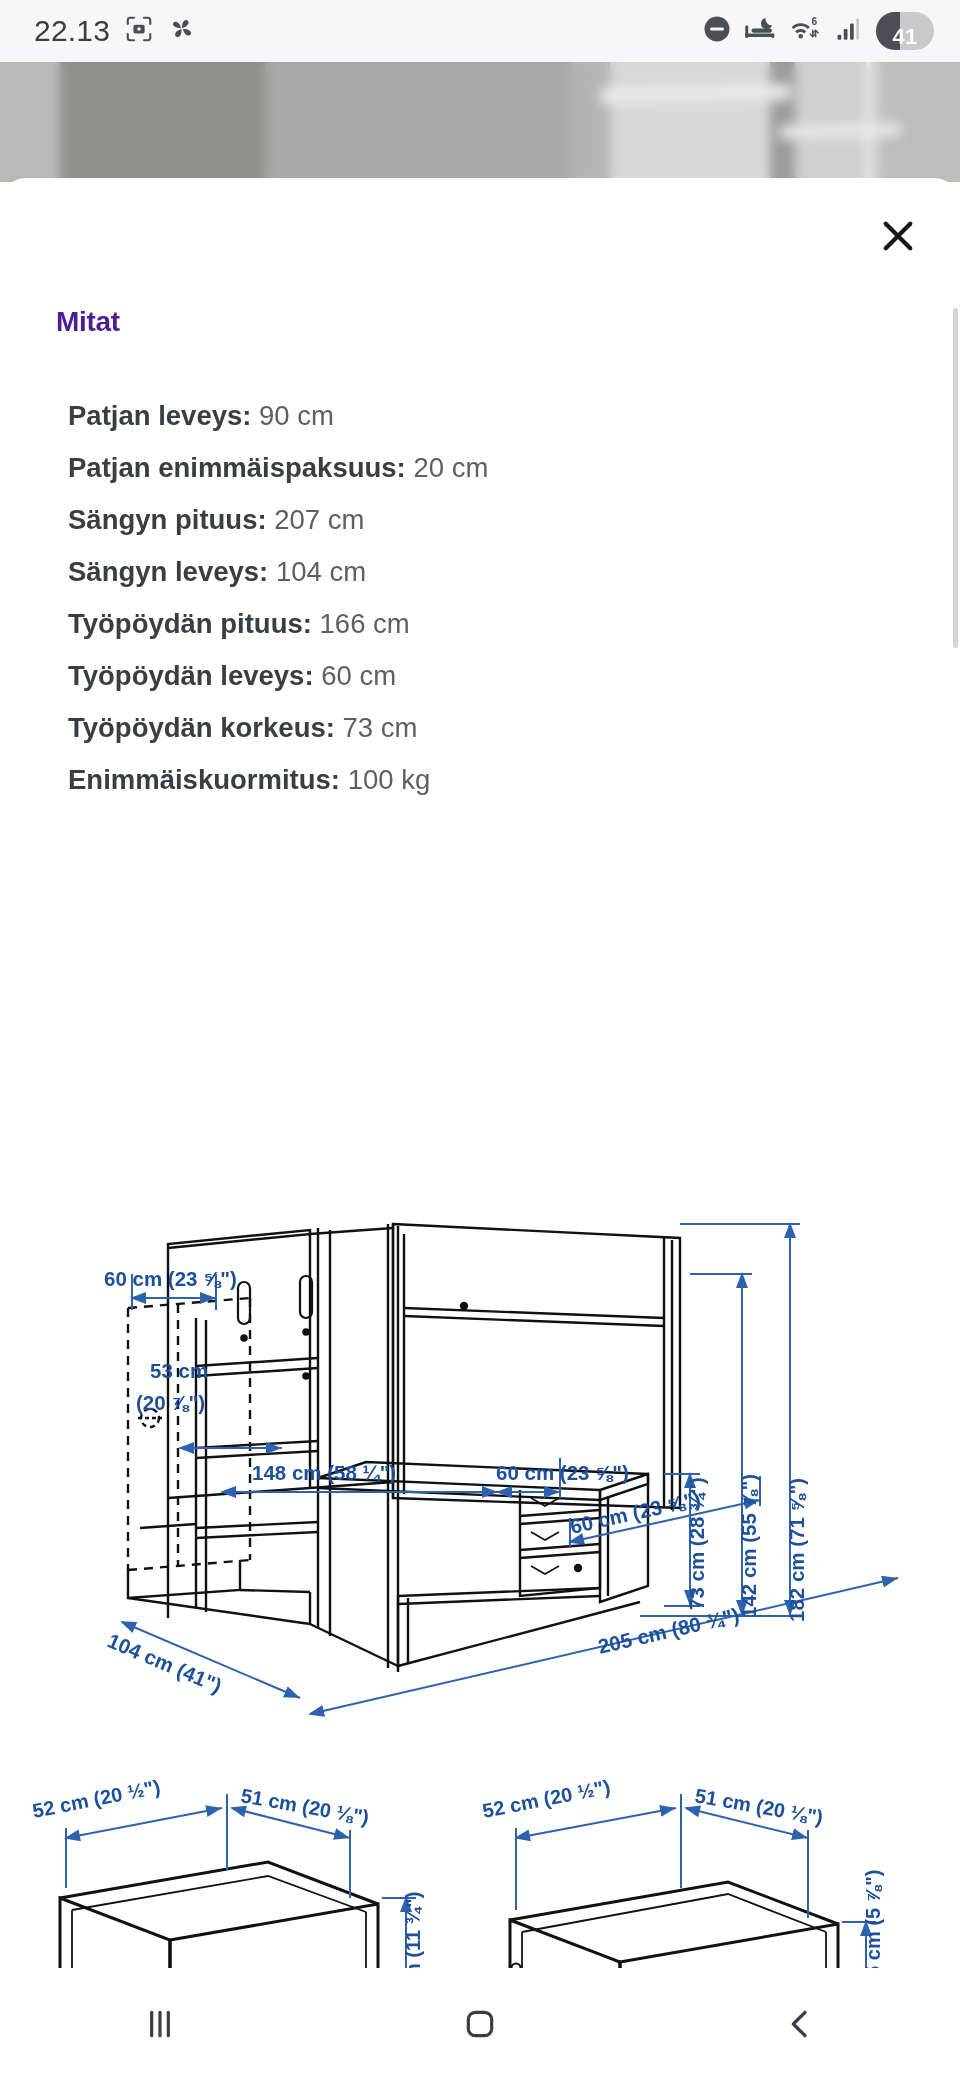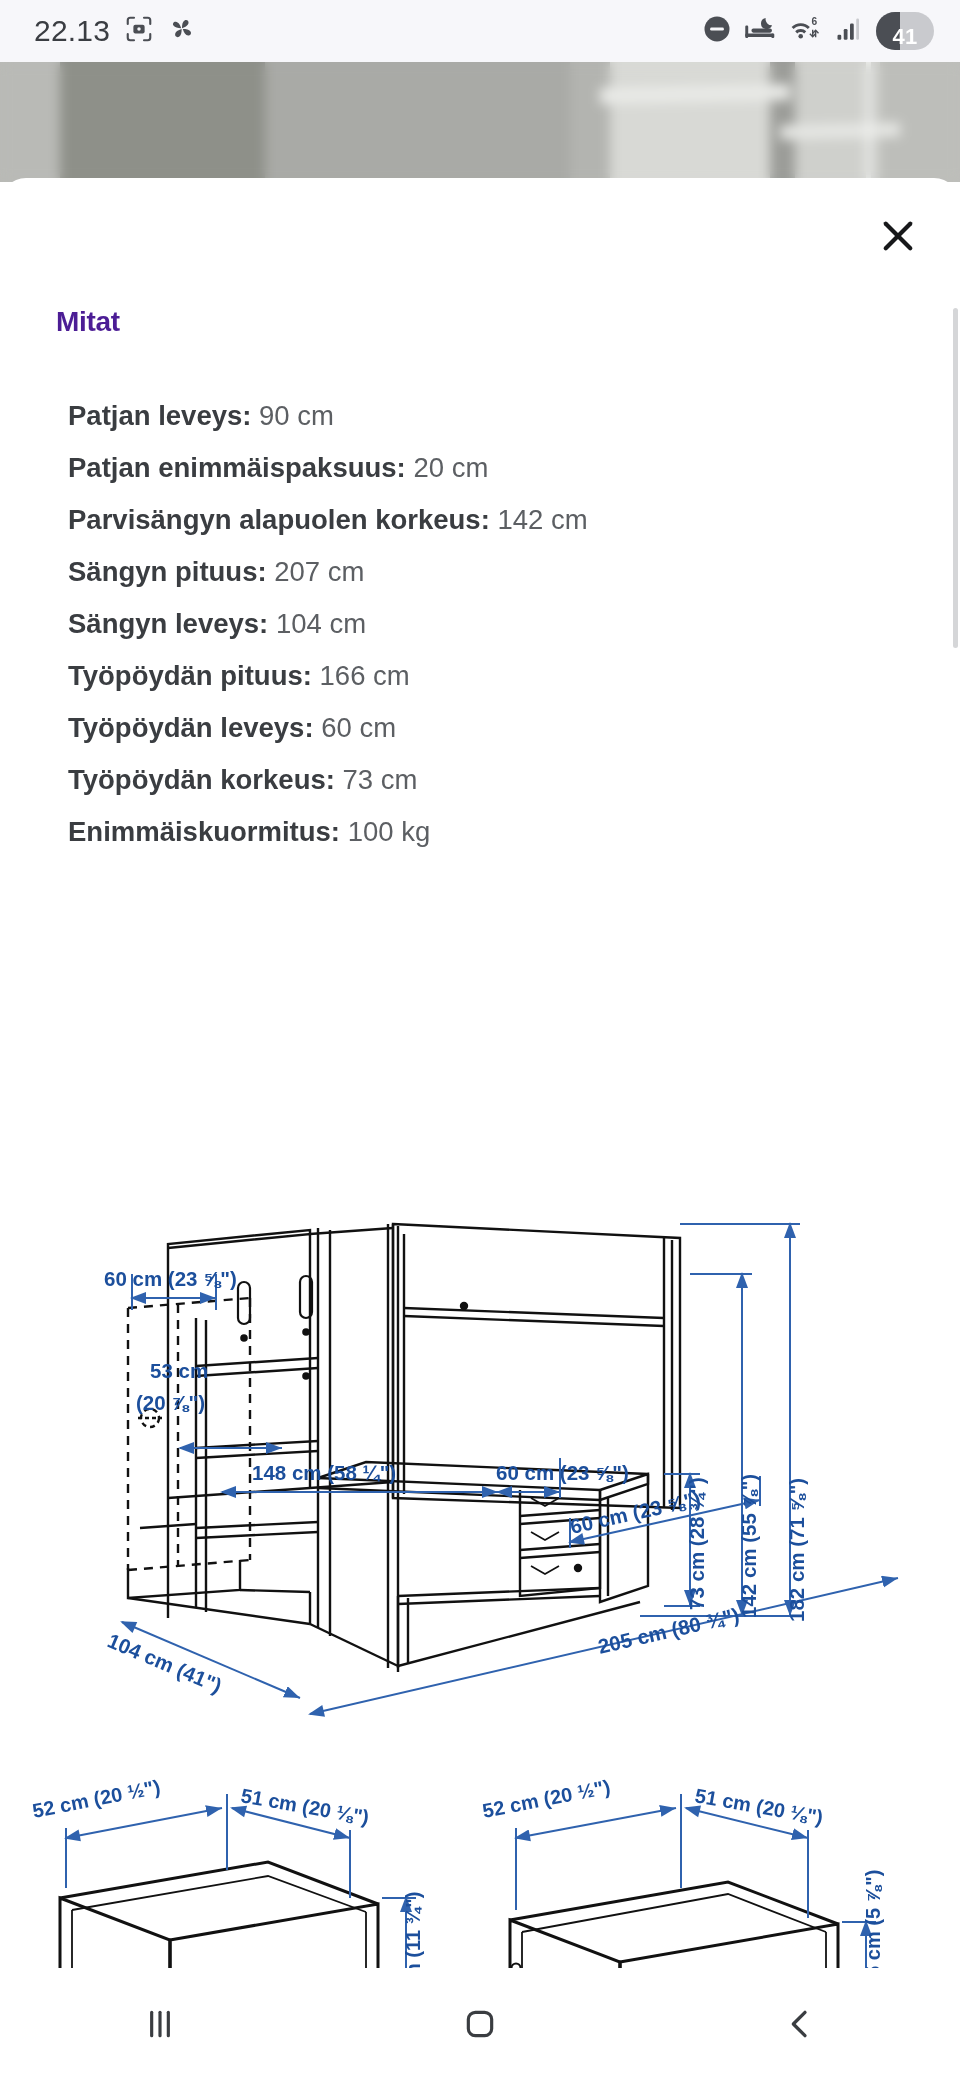--- a/index.html
+++ b/index.html
@@ -180,24 +180,20 @@
     <div class="title">Mitat</div>
 
     <div class="specs">
       <div class="spec-row">
         <span class="k">Patjan leveys:</span>
         <span class="v">90 cm</span>
       </div>
       <div class="spec-row">
         <span class="k">Patjan enimmäispaksuus:</span>
         <span class="v">20 cm</span>
-      </div>
-      <div class="spec-row">
-        <span class="k">Parvisängyn alapuolen korkeus:</span>
-        <span class="v">142 cm</span>
       </div>
       <div class="spec-row">
         <span class="k">Sängyn pituus:</span>
         <span class="v">207 cm</span>
       </div>
       <div class="spec-row">
         <span class="k">Sängyn leveys:</span>
         <span class="v">104 cm</span>
       </div>
       <div class="spec-row">

